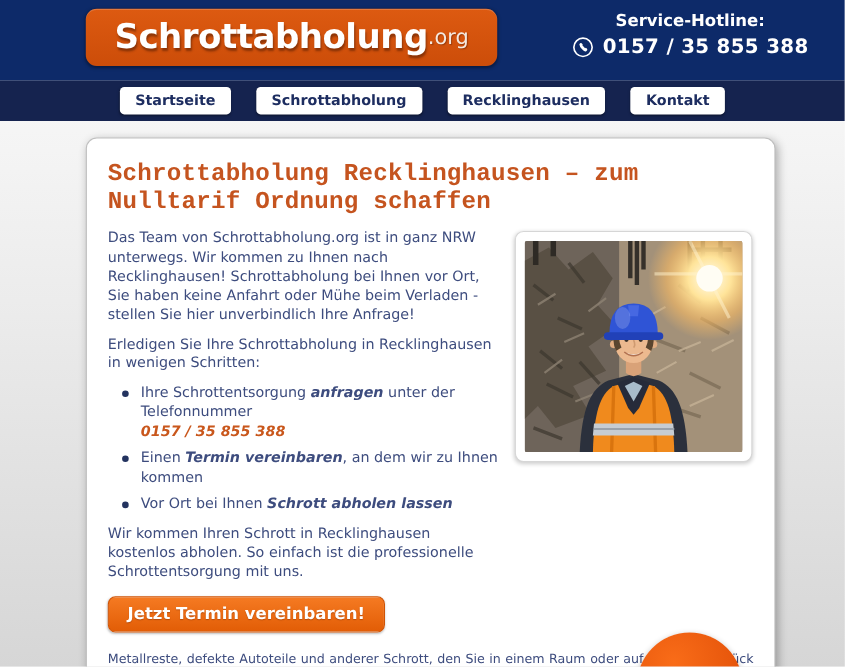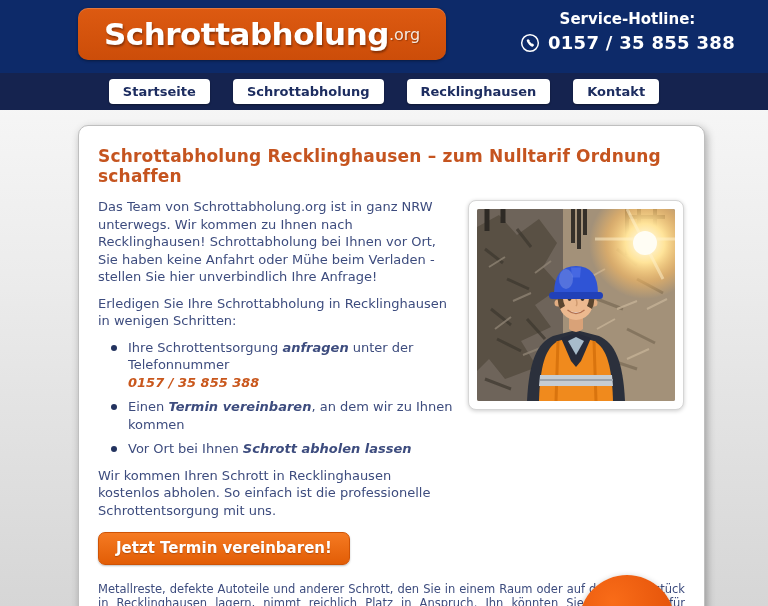--- a/index.html
+++ b/index.html
@@ -17,21 +17,21 @@
     position:absolute; left:78px; top:8px; height:52px; padding:0 26px;
     display:flex; align-items:baseline; border-radius:10px; cursor:pointer;
     background:linear-gradient(180deg,#dd5a11 0%,#cc4d09 100%);
     box-shadow:inset 0 1px 0 rgba(255,255,255,.18), 0 1px 3px rgba(0,0,0,.4);
     align-items:center;
   }
   .logo-main {
     font-size:31px; font-weight:bold; color:#ffffff; letter-spacing:-0.5px;
     text-shadow:1px 2px 2px rgba(50,15,0,.45);
   }
-  .logo-tld { font-size:16px; color:#f4e9e0; text-shadow:1px 1px 1px rgba(50,15,0,.35); }
+  .logo-tld { font-size:19px; color:#f4e9e0; text-shadow:1px 1px 1px rgba(50,15,0,.35); }
   .hotline { position:absolute; right:33px; top:9px; text-align:center; color:#ffffff; }
   .hotline-label { font-size:15px; font-weight:bold; line-height:21px; }
   .hotline-row { display:flex; align-items:center; justify-content:flex-end; gap:8px; margin-top:2px; }
   .phone-icon { width:20px; height:20px; display:block; }
   .hotline-number { font-size:18px; font-weight:bold; letter-spacing:.3px; cursor:pointer; }
 
   
   .nav {
     height:37px; background:#15234f; display:flex; align-items:center;
     justify-content:center; gap:23px;
@@ -42,21 +42,21 @@
     box-shadow:0 1px 2px rgba(0,0,0,.35); cursor:pointer;
   }
 
   
   .card {
     position:absolute; left:78px; top:125px; width:627px; height:540px;
     background:#ffffff; border:1px solid #bfbfbf; border-radius:10px;
     box-shadow:2px 3px 9px rgba(0,0,0,.3); padding:20px 19px;
   }
   .page-title {
-    margin:0 0 12px; font-size:17px; font-weight:bold; color:#c5541f; letter-spacing:.2px;
+    margin:0 0 12px; font-size:22px; font-weight:bold; color:#c5541f; letter-spacing:.2px;font-family:Liberation Mono, monospace;
   }
   .cols { display:flex; gap:14px; align-items:flex-start; }
   .col-text { width:356px; flex:none; font-size:13px; line-height:17.5px; color:#3d4c7e; }
   .col-text p { margin:0 0 9px; }
   .steps { margin:0 0 9px; padding:0; list-style:none; }
   .steps li { position:relative; padding-left:30px; margin-bottom:7px; }
   .steps li::before {
     content:""; position:absolute; left:13px; top:6px; width:6px; height:6px;
     border-radius:50%; background:#23335f;
   }

